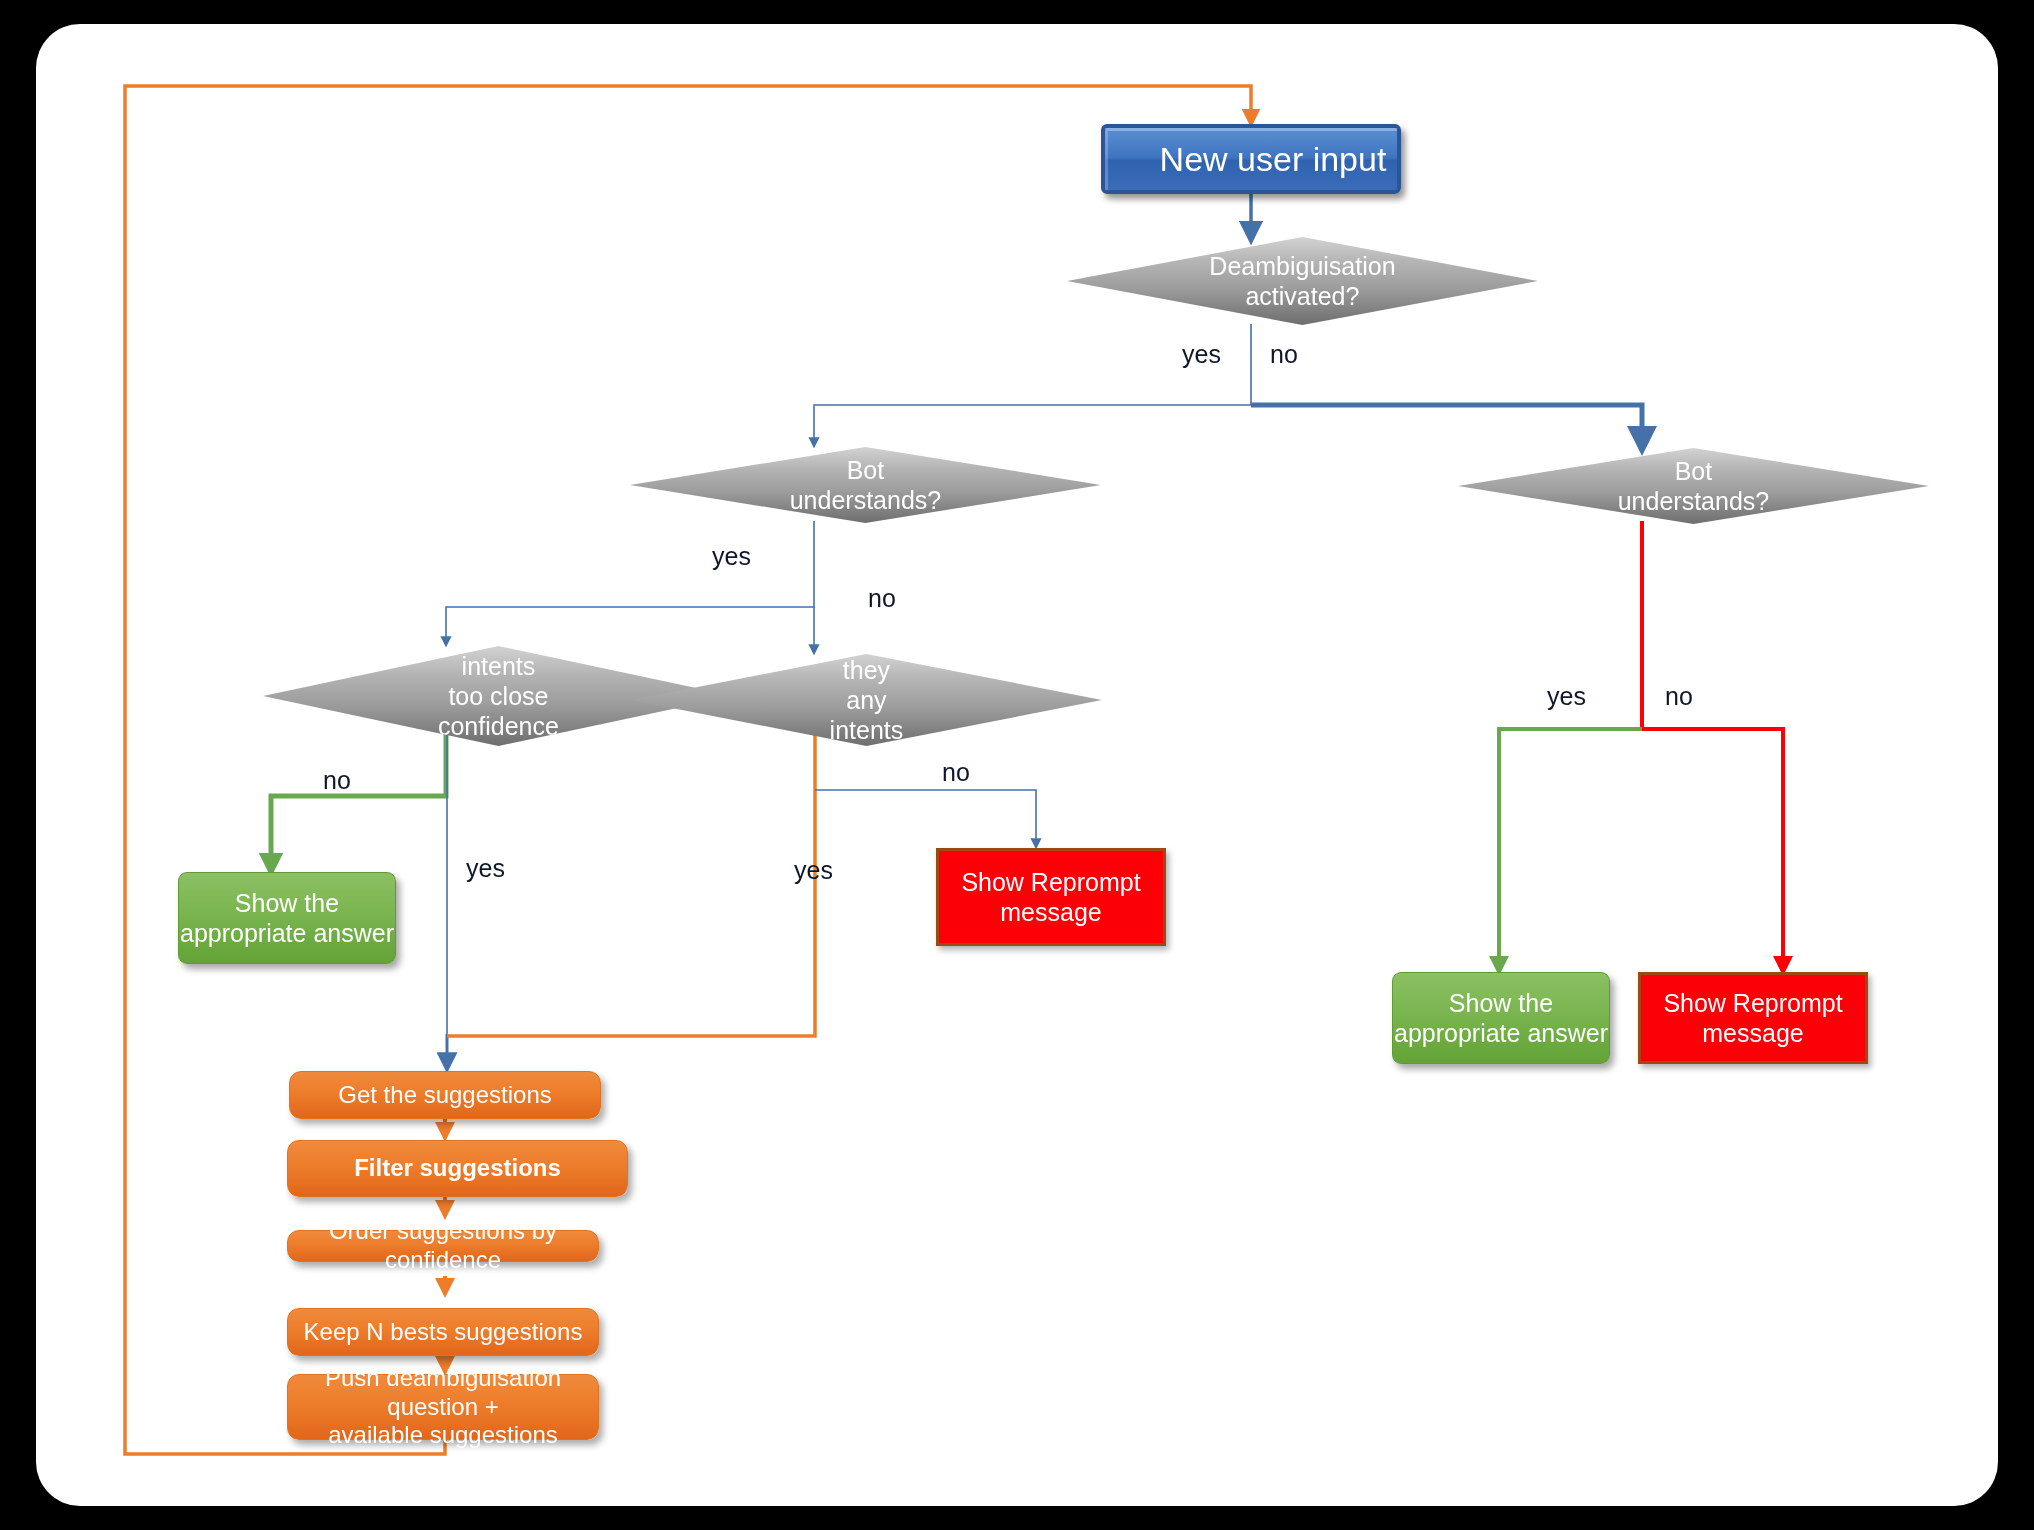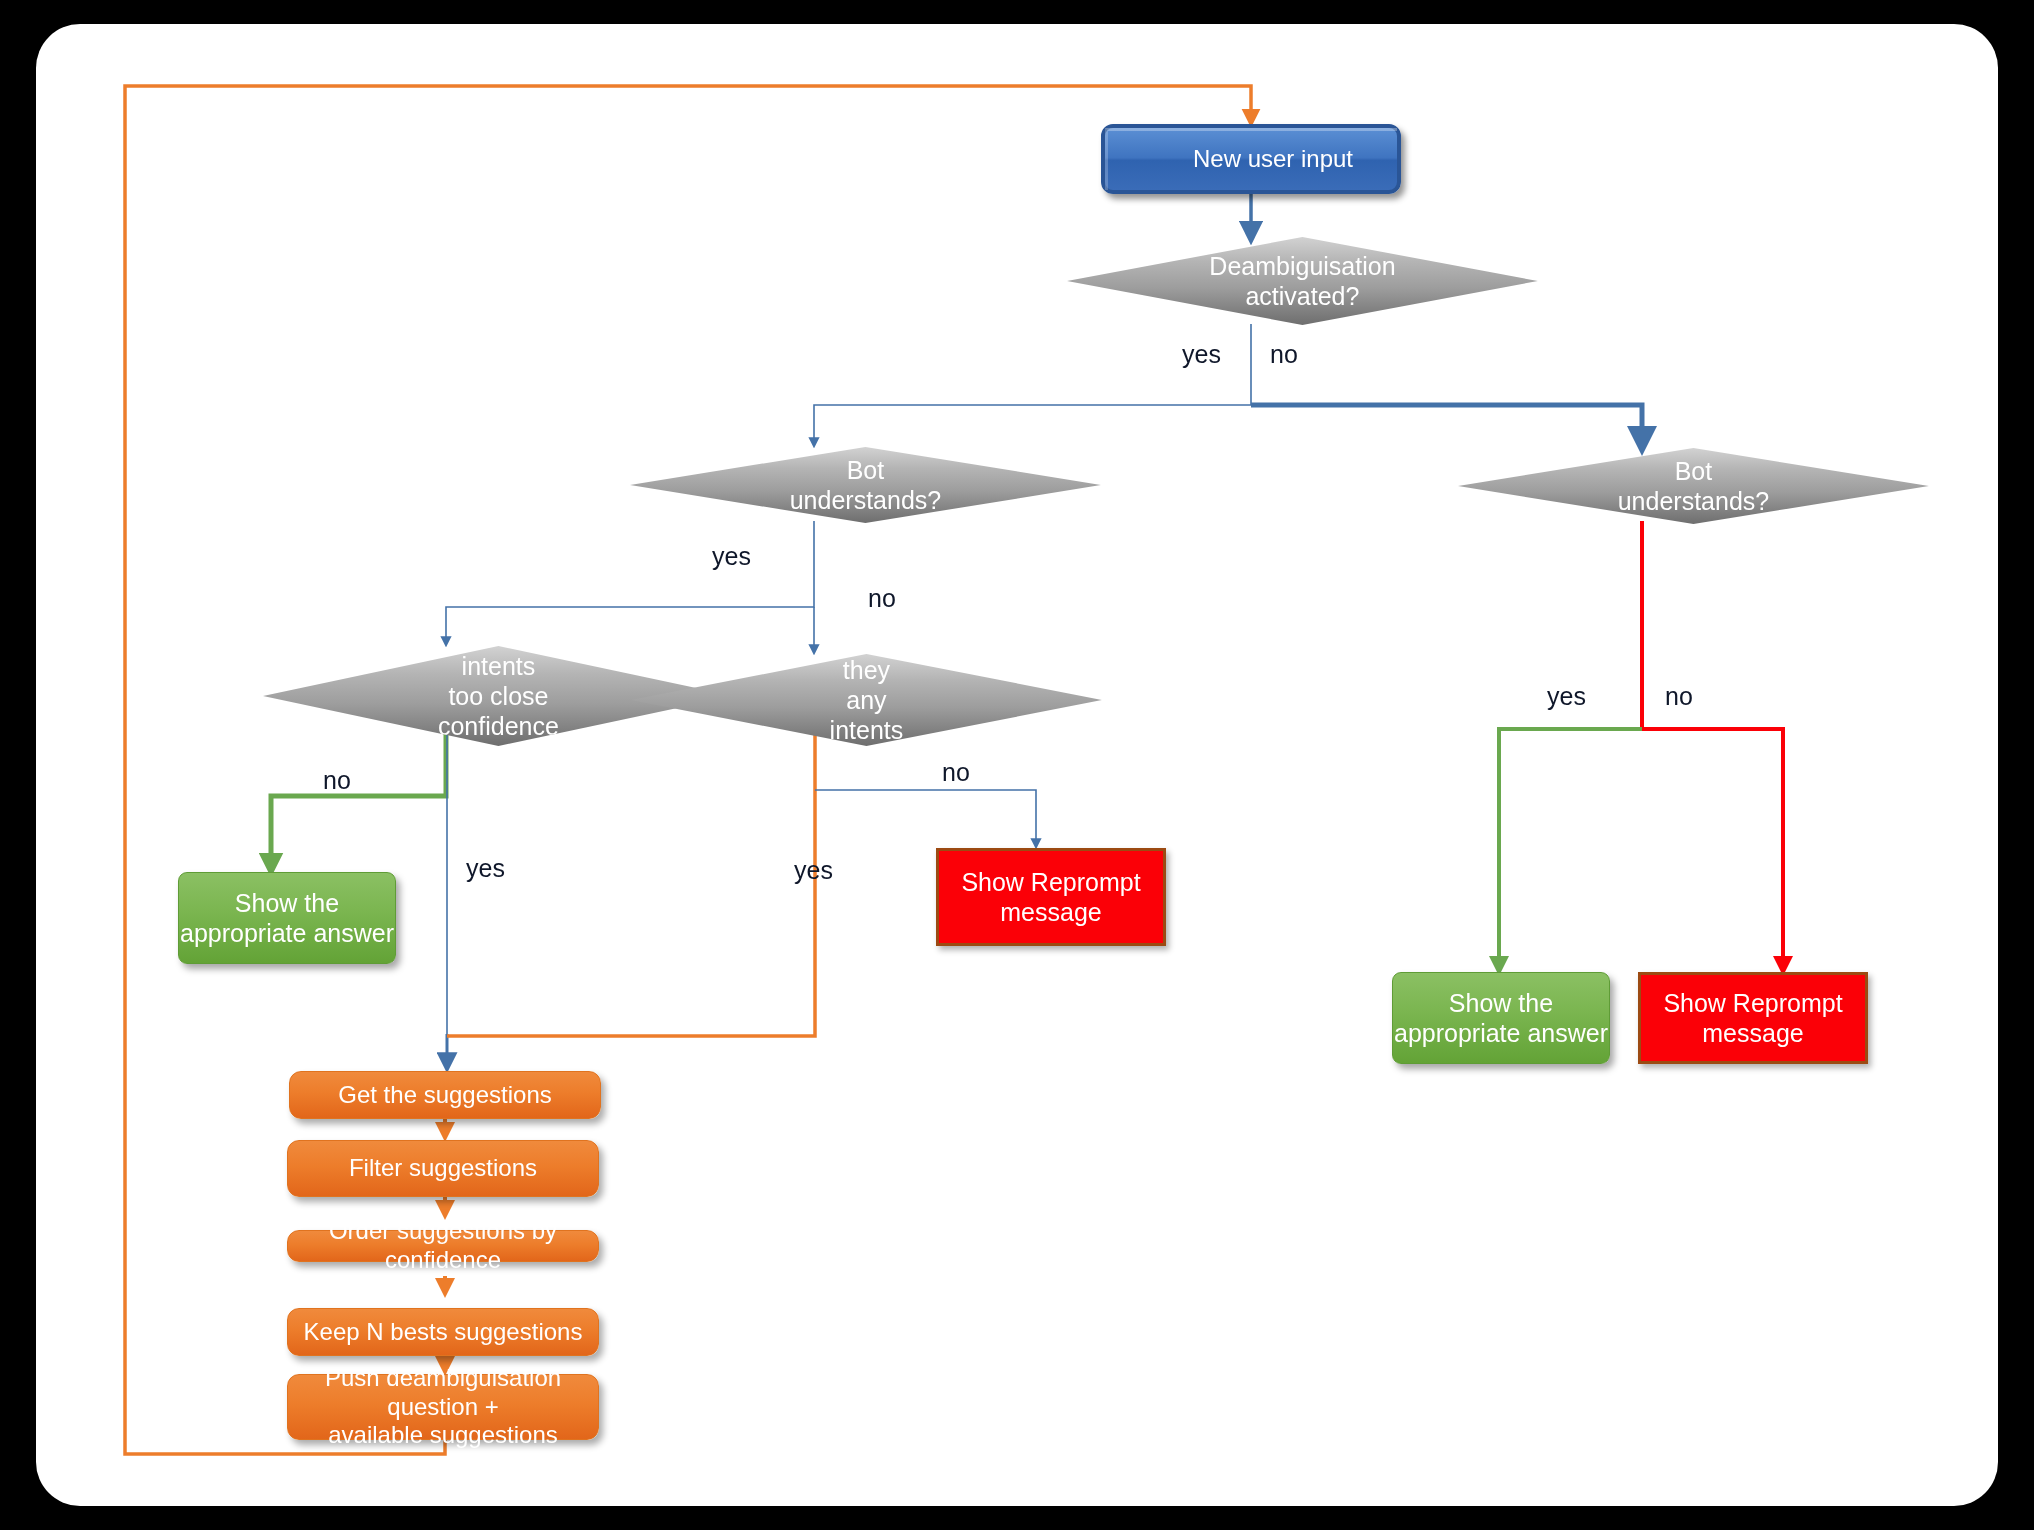--- a/index.html
+++ b/index.html
@@ -44,22 +44,22 @@
     text-align: center;
     color: #ffffff;
     line-height: 1.2;
   }
 
   
   .n-start {
     background: linear-gradient(to bottom, #5b8fd4 0%, #3f74c0 48%, #2f63b0 52%, #3a6cb8 100%);
     border: 4px solid #2a5596;
     box-shadow: 4px 5px 6px rgba(0,0,0,0.42);
-    font-size: 24px;
-    border-radius: 12px;
+    font-size: 34px;
+    border-radius: 6px;
     padding-left: 44px;
   }
   .n-start::before {
     content: "";
     position: absolute;
     left: 0; top: 0; right: 0; bottom: 0;
     border-top: 3px solid rgba(255,255,255,0.30);
     border-left: 3px solid rgba(255,255,255,0.22);
     pointer-events: none;
   }
@@ -261,21 +261,21 @@
       <span>
         <span>Show Reprompt</span><br>
         <span>message</span>
       </span>
     </div>
 
     <div class="node n-orange" style="left:253px; top:1047px; width:312px; height:48px;">
       <span>Get the suggestions</span>
     </div>
 
-    <div class="node n-orange" style="left:251px; top:1116px; width:312px; height:57px;">
+    <div class="node n-orange" style="left:251px; top:1116px; width:341px; height:57px;font-weight:bold;">
       <span>Filter suggestions</span>
     </div>
 
     <div class="node n-orange" style="left:251px; top:1206px; width:312px; height:32px;">
       <span>Order suggestions by confidence</span>
     </div>
 
     <div class="node n-orange" style="left:251px; top:1272px; width:312px; height:48px;margin-top:12px;">
       <span>Keep N bests suggestions</span>
     </div>

